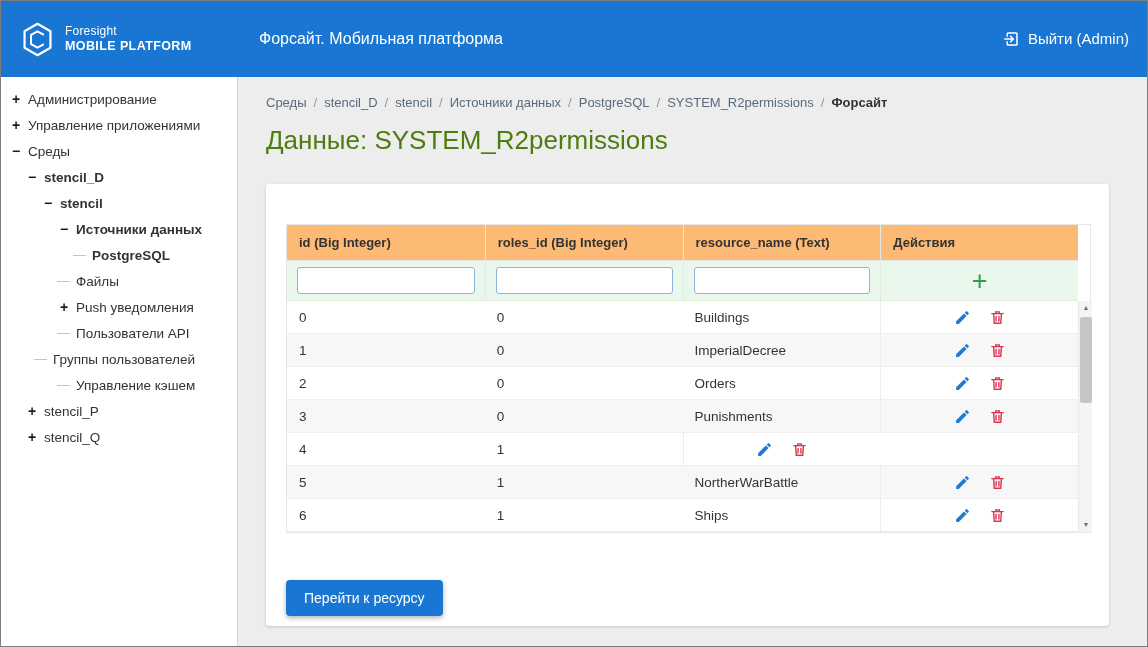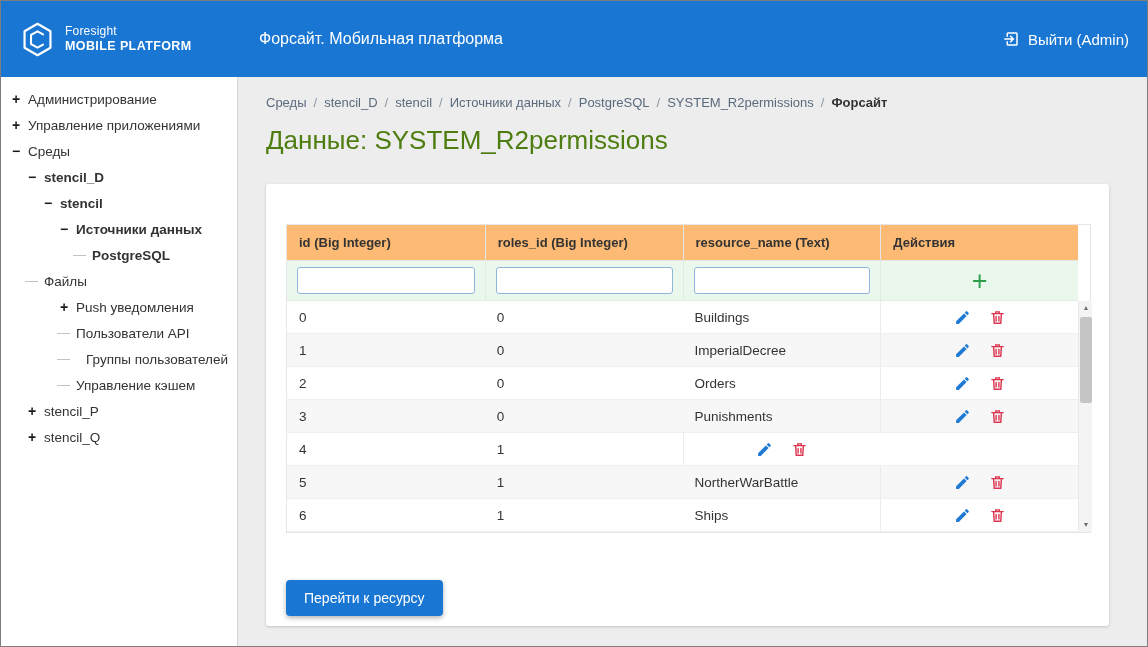--- a/index.html
+++ b/index.html
@@ -24,21 +24,21 @@
   }
   .logo { display:flex; align-items:center; gap:9px; }
   .logo-text { display:flex; flex-direction:column; line-height:1.25; }
   .logo-line1 { font-size:12px; font-weight:400; letter-spacing:.2px; }
   .logo-line2 { font-size:12.5px; font-weight:700; letter-spacing:.4px; }
   .app-title {
     position:absolute; left:258px; width:366px; text-align:left;
     top:50%; transform:translateY(-50%);
     font-size:16px; font-weight:400;
   }
-  .logout { margin-left:auto; display:flex; align-items:center; gap:8px; font-size:15px; cursor:pointer; }
+  .logout { margin-left:auto; display:flex; align-items:flex-start; gap:8px; font-size:15px; cursor:pointer; }
 
   
   .body-wrap { display:flex; flex:1; overflow:hidden; }
 
   
   .sidebar {
     width:237px; flex-shrink:0;
     background:#fff; border-right:1px solid #d6d6d6;
     padding-top:9px; overflow:hidden;
   }
@@ -160,33 +160,33 @@
           <span class="tree-label">stencil</span>
         </div>
         <div class="tree-item bold" style="padding-left: 56px;">
           <span class="toggle">−</span>
           <span class="tree-label">Источники данных</span>
         </div>
         <div class="tree-item bold" style="padding-left: 72px;">
           <span class="tree-dash"></span>
           <span class="tree-label">PostgreSQL</span>
         </div>
-        <div class="tree-item" style="padding-left: 24px;">
+        <div class="tree-item" style="padding-left: 56px;">
           <span class="tree-dash"></span>
           <span class="tree-label">Файлы</span>
         </div>
         <div class="tree-item" style="padding-left: 56px;">
           <span class="toggle">+</span>
           <span class="tree-label">Push уведомления</span>
         </div>
         <div class="tree-item" style="padding-left: 56px;">
           <span class="tree-dash"></span>
           <span class="tree-label">Пользователи API</span>
         </div>
-        <div class="tree-item" style="padding-left: 56px; gap: 10px;">
+        <div class="tree-item" style="padding-left: 33px;">
           <span class="tree-dash"></span>
           <span class="tree-label">Группы пользователей</span>
         </div>
         <div class="tree-item" style="padding-left: 56px;">
           <span class="tree-dash"></span>
           <span class="tree-label">Управление кэшем</span>
         </div>
         <div class="tree-item" style="padding-left: 24px;">
           <span class="toggle">+</span>
           <span class="tree-label">stencil_P</span>

